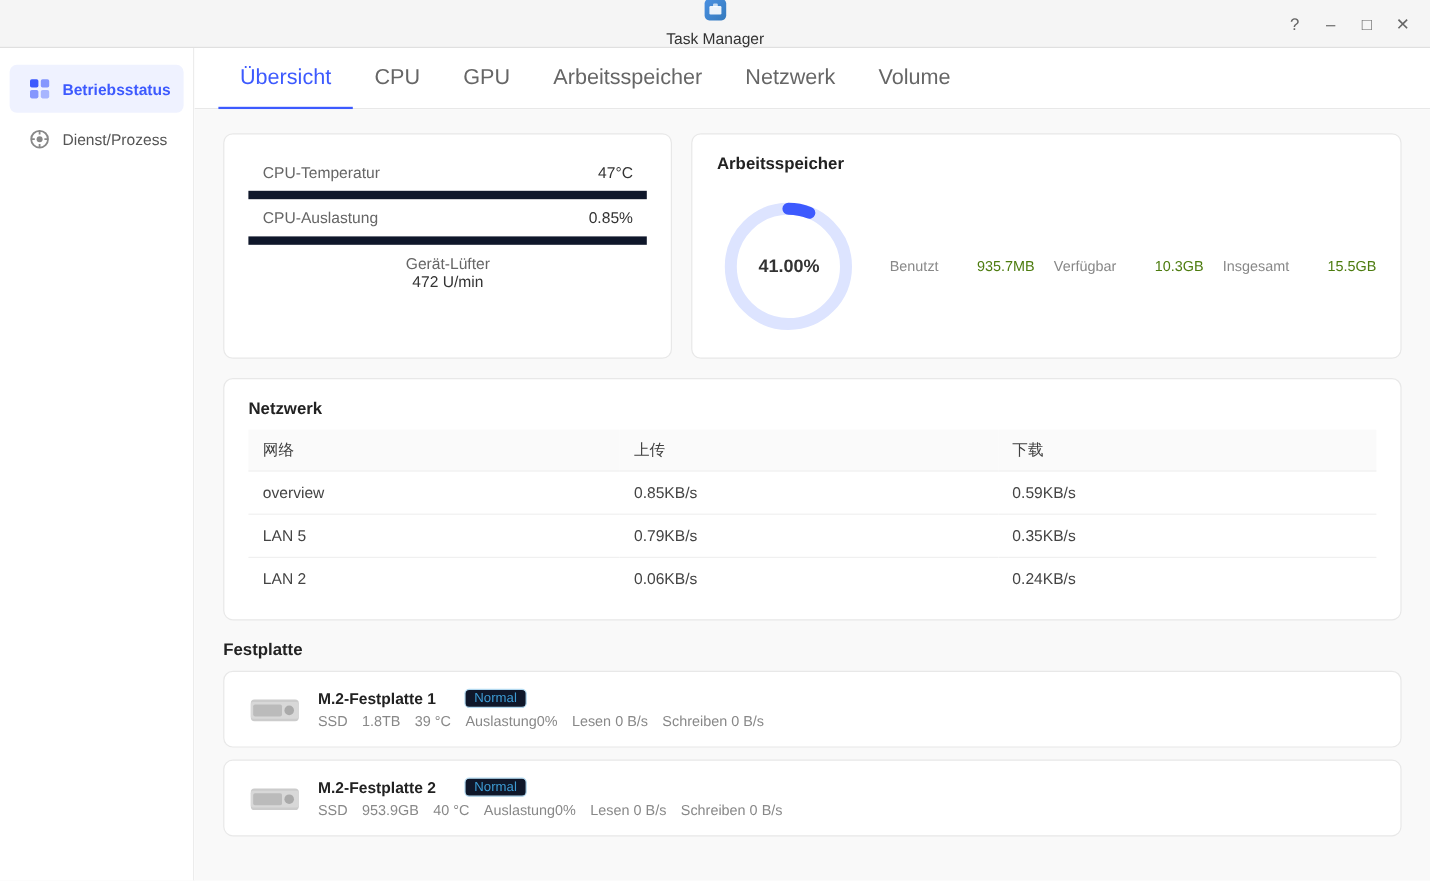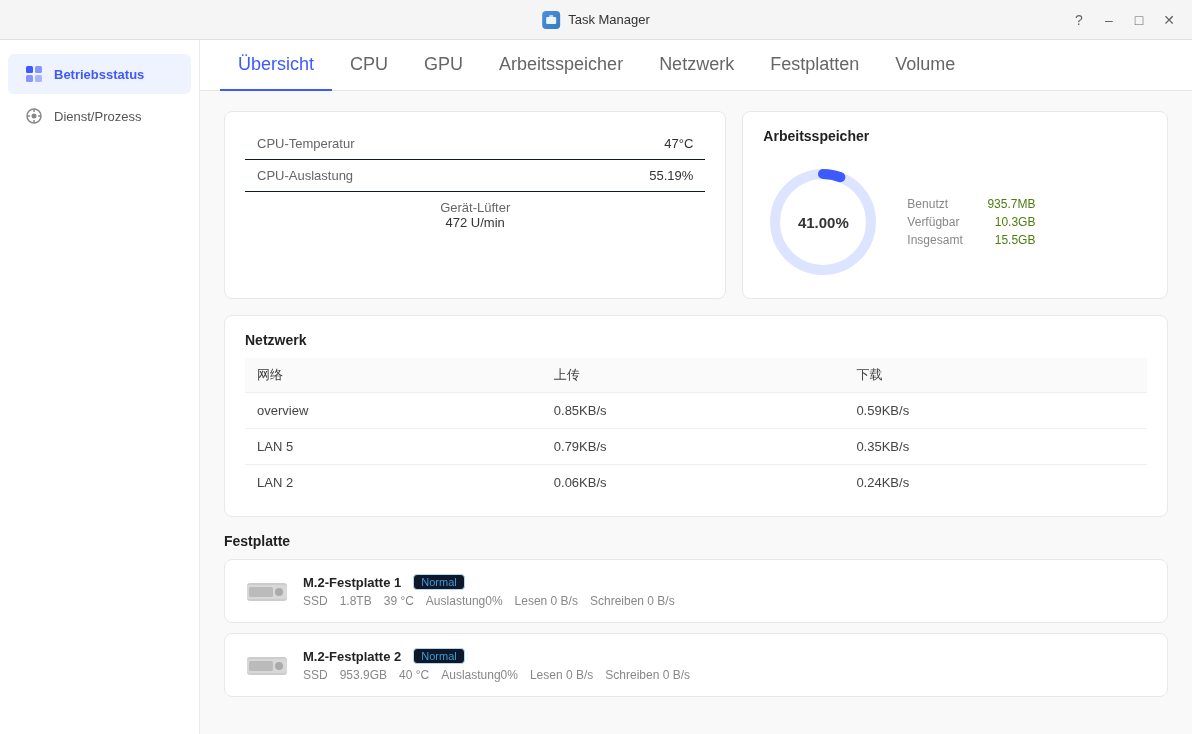--- a/index.html
+++ b/index.html
@@ -18,20 +18,21 @@
     }
     .titlebar-center {
       display: flex;
       align-items: center;
       gap: 8px;
       font-size: 13px;
       color: #333;
       position: absolute;
       left: 50%;
       transform: translateX(-50%);
+      flex-direction: column;
     }
     .titlebar-icon {
       width: 18px;
       height: 18px;
       background: linear-gradient(135deg, #4a90e2, #357abd);
       border-radius: 4px;
       display: flex;
       align-items: center;
       justify-content: center;
     }
@@ -54,21 +55,21 @@
     
     .app-body {
       display: flex;
       flex: 1;
       overflow: hidden;
       background: #fff;
     }
 
     
     .sidebar {
-      width: 200px;
+      width: 162px;
       background: #fff;
       border-right: 1px solid #e8e8e8;
       padding-top: 12px;
       flex-shrink: 0;
     }
     .sidebar-item {
       display: flex;
       align-items: center;
       gap: 10px;
       padding: 10px 16px;
@@ -164,21 +165,21 @@
       flex: 1;
       display: flex;
       flex-direction: column;
     }
 
     .status-row {
       display: flex;
       justify-content: space-between;
       align-items: center;
       padding: 8px 12px;
-      border-bottom: 1px solid #0f172a;
+      border-bottom: 7px solid #0f172a;
       font-size: 13px;
     }
     .status-row:last-child {
       border-bottom: none;
       flex-direction: column;
     }
     .status-row-label { color: #666; }
     .status-row-value { color: #333; font-weight: 500; }
 
     
@@ -201,21 +202,21 @@
     }
     .gauge-center-text {
       position: absolute;
       top: 50%;
       left: 50%;
       transform: translate(-50%, -50%);
       font-size: 15px;
       font-weight: 600;
       color: #333;
     }
-    .memory-stats { display: flex; flex-direction: column; gap: 4px; text-align: right; }
+    .memory-stats { display: flex; flex-direction: row; gap: 16px; text-align: right; }
     .memory-stat-row { display: flex; justify-content: space-between; gap: 32px; font-size: 12px; }
     .memory-stat-label { color: #888; }
     .memory-stat-value { color: #4d7c0f; font-weight: 500; }
 
     
     .network-section {
       background: #fff;
       border: 1px solid #e8e8e8;
       border-radius: 8px;
       margin-bottom: 16px;
@@ -255,21 +256,21 @@
     }
     .disk-icon {
       width: 44px;
       height: 32px;
       flex-shrink: 0;
     }
     .disk-info { flex: 1; }
     .disk-title-row {
       display: flex;
       align-items: center;
-      gap: 12px;
+      gap: 24px;
       margin-bottom: 4px;
     }
     .disk-name {
       font-size: 13px;
       font-weight: 600;
       color: #222;
     }
     .badge-normal {
       font-size: 11px;
       background: #0f172a;
@@ -338,37 +339,36 @@
   </div>
 
   <div class="main-content">
 
     <div class="tabs">
       <div class="tab active">Übersicht</div>
       <div class="tab">CPU</div>
       <div class="tab">GPU</div>
       <div class="tab">Arbeitsspeicher</div>
       <div class="tab">Netzwerk</div>
-      <div class="tab">Festplatten</div>
       <div class="tab">Volume</div>
     </div>
 
     <div class="content-area">
 
       <div class="top-panel">
 
         <div class="status-card">
           <div>
             <div class="status-row">
               <span class="status-row-label">CPU-Temperatur</span>
               <span class="status-row-value">47°C</span>
             </div>
             <div class="status-row">
               <span class="status-row-label">CPU-Auslastung</span>
-              <span class="status-row-value">55.19%</span>
+              <span class="status-row-value">0.85%</span>
             </div>
             <div class="status-row">
               <span class="status-row-label">Gerät-Lüfter</span>
               <span class="status-row-value">472 U/min</span>
             </div>
           </div>
         </div>
 
         <div class="memory-card">
           <div class="section-title">Arbeitsspeicher</div>

